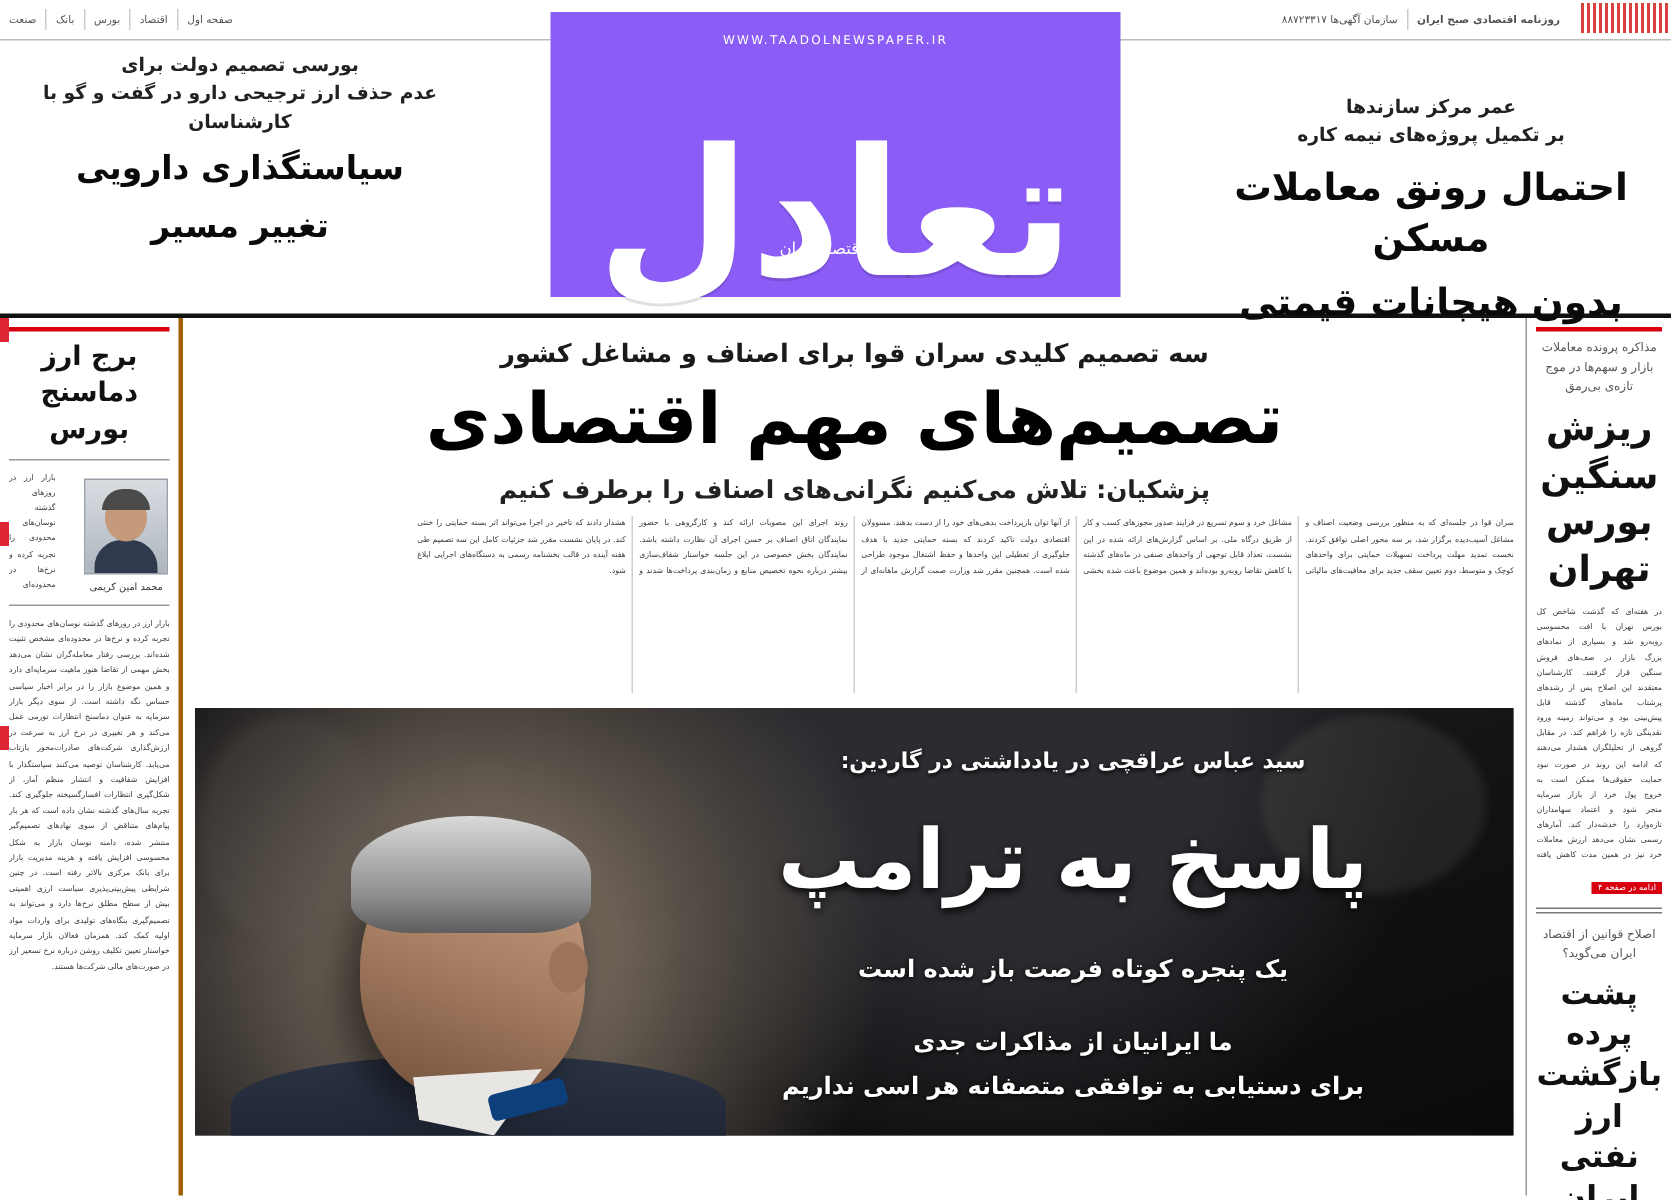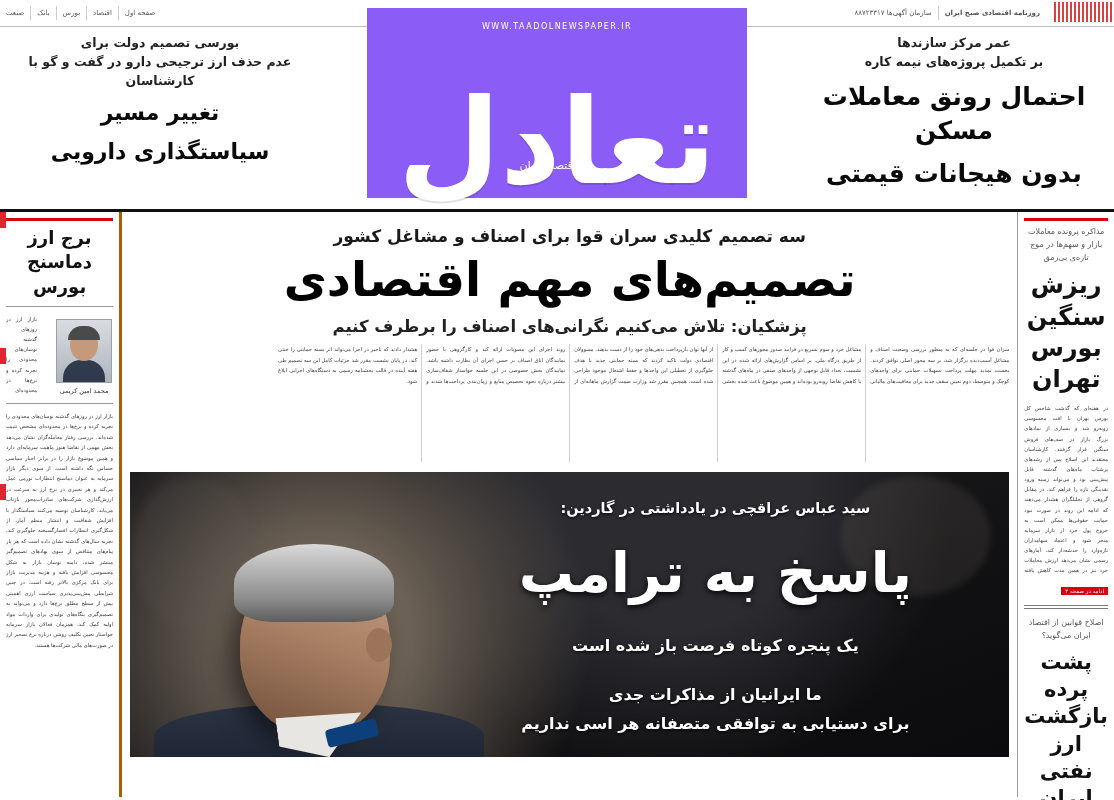--- a/index.html
+++ b/index.html
@@ -112,21 +112,21 @@
     white-space: nowrap;
   }
 
   .mh-side {
     position: absolute;
     top: 34px;
     width: 300px;
     direction: rtl;
     text-align: center;
   }
-  .mh-right { right: 10px; }
+  .mh-right { right: 10px; margin-top: 28px; }
   .mh-left  { left: 10px; }
 
   .mh-kicker {
     font-size: 12.5px;
     line-height: 1.5;
     font-weight: bold;
     color: #222;
   }
   .mh-head {
     font-size: 25px;
@@ -499,22 +499,22 @@
     <div class="mh-side mh-right">
       <div class="mh-kicker" style="white-space:pre-line;">عمر مرکز سازندها
 بر تکمیل پروژه‌های نیمه کاره</div>
       <div class="mh-head">احتمال رونق معاملات مسکن</div>
       <div class="mh-head">بدون هیجانات قیمتی</div>
     </div>
 
     <div class="mh-side mh-left">
       <div class="mh-kicker" style="white-space:pre-line;">بورسی تصمیم دولت برای
 عدم حذف ارز ترجیحی دارو در گفت و گو با کارشناسان</div>
+      <div class="mh-head small">سیاستگذاری دارویی</div>
       <div class="mh-head small">تغییر مسیر</div>
-      <div class="mh-head small">سیاستگذاری دارویی</div>
     </div>
   </div>
 
   <div class="body">
 
     <div class="rail-right">
       <div class="rule-red"></div>
       <div class="side-kicker">مذاکره پرونده معاملات بازار و سهم‌ها در موج تازه‌ی بی‌رمق</div>
       <div class="side-head" style="white-space:pre-line;">ریزش سنگین
 بورس تهران</div>

